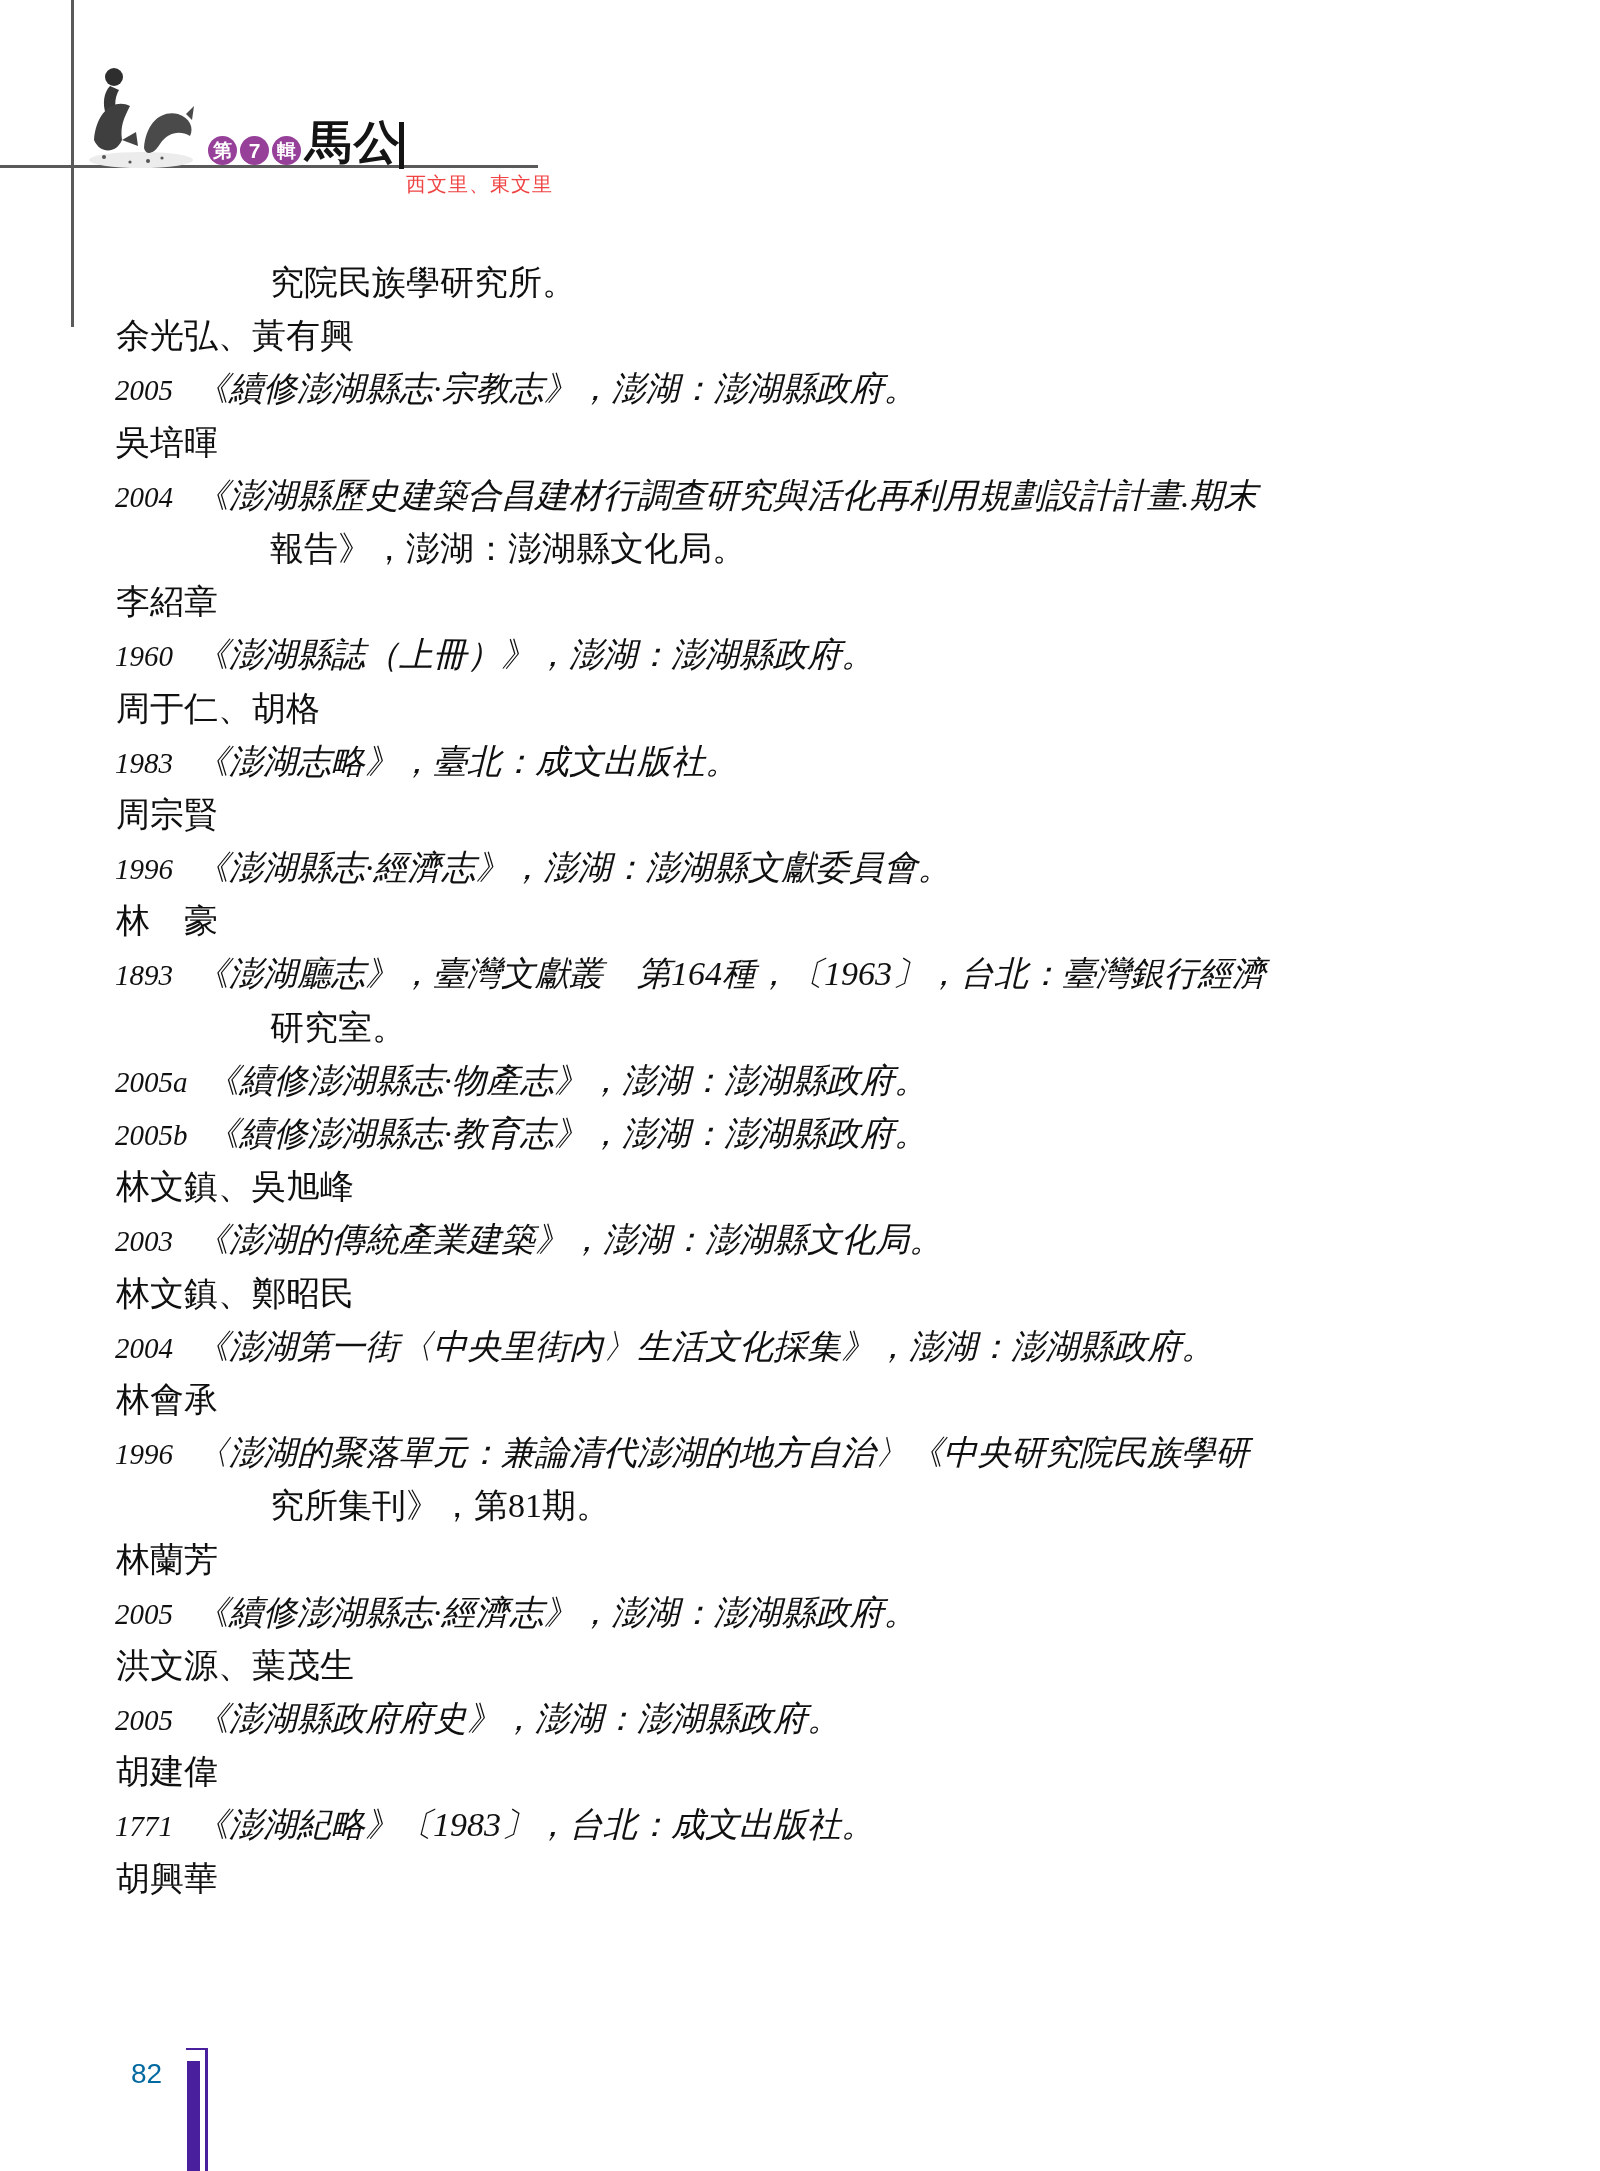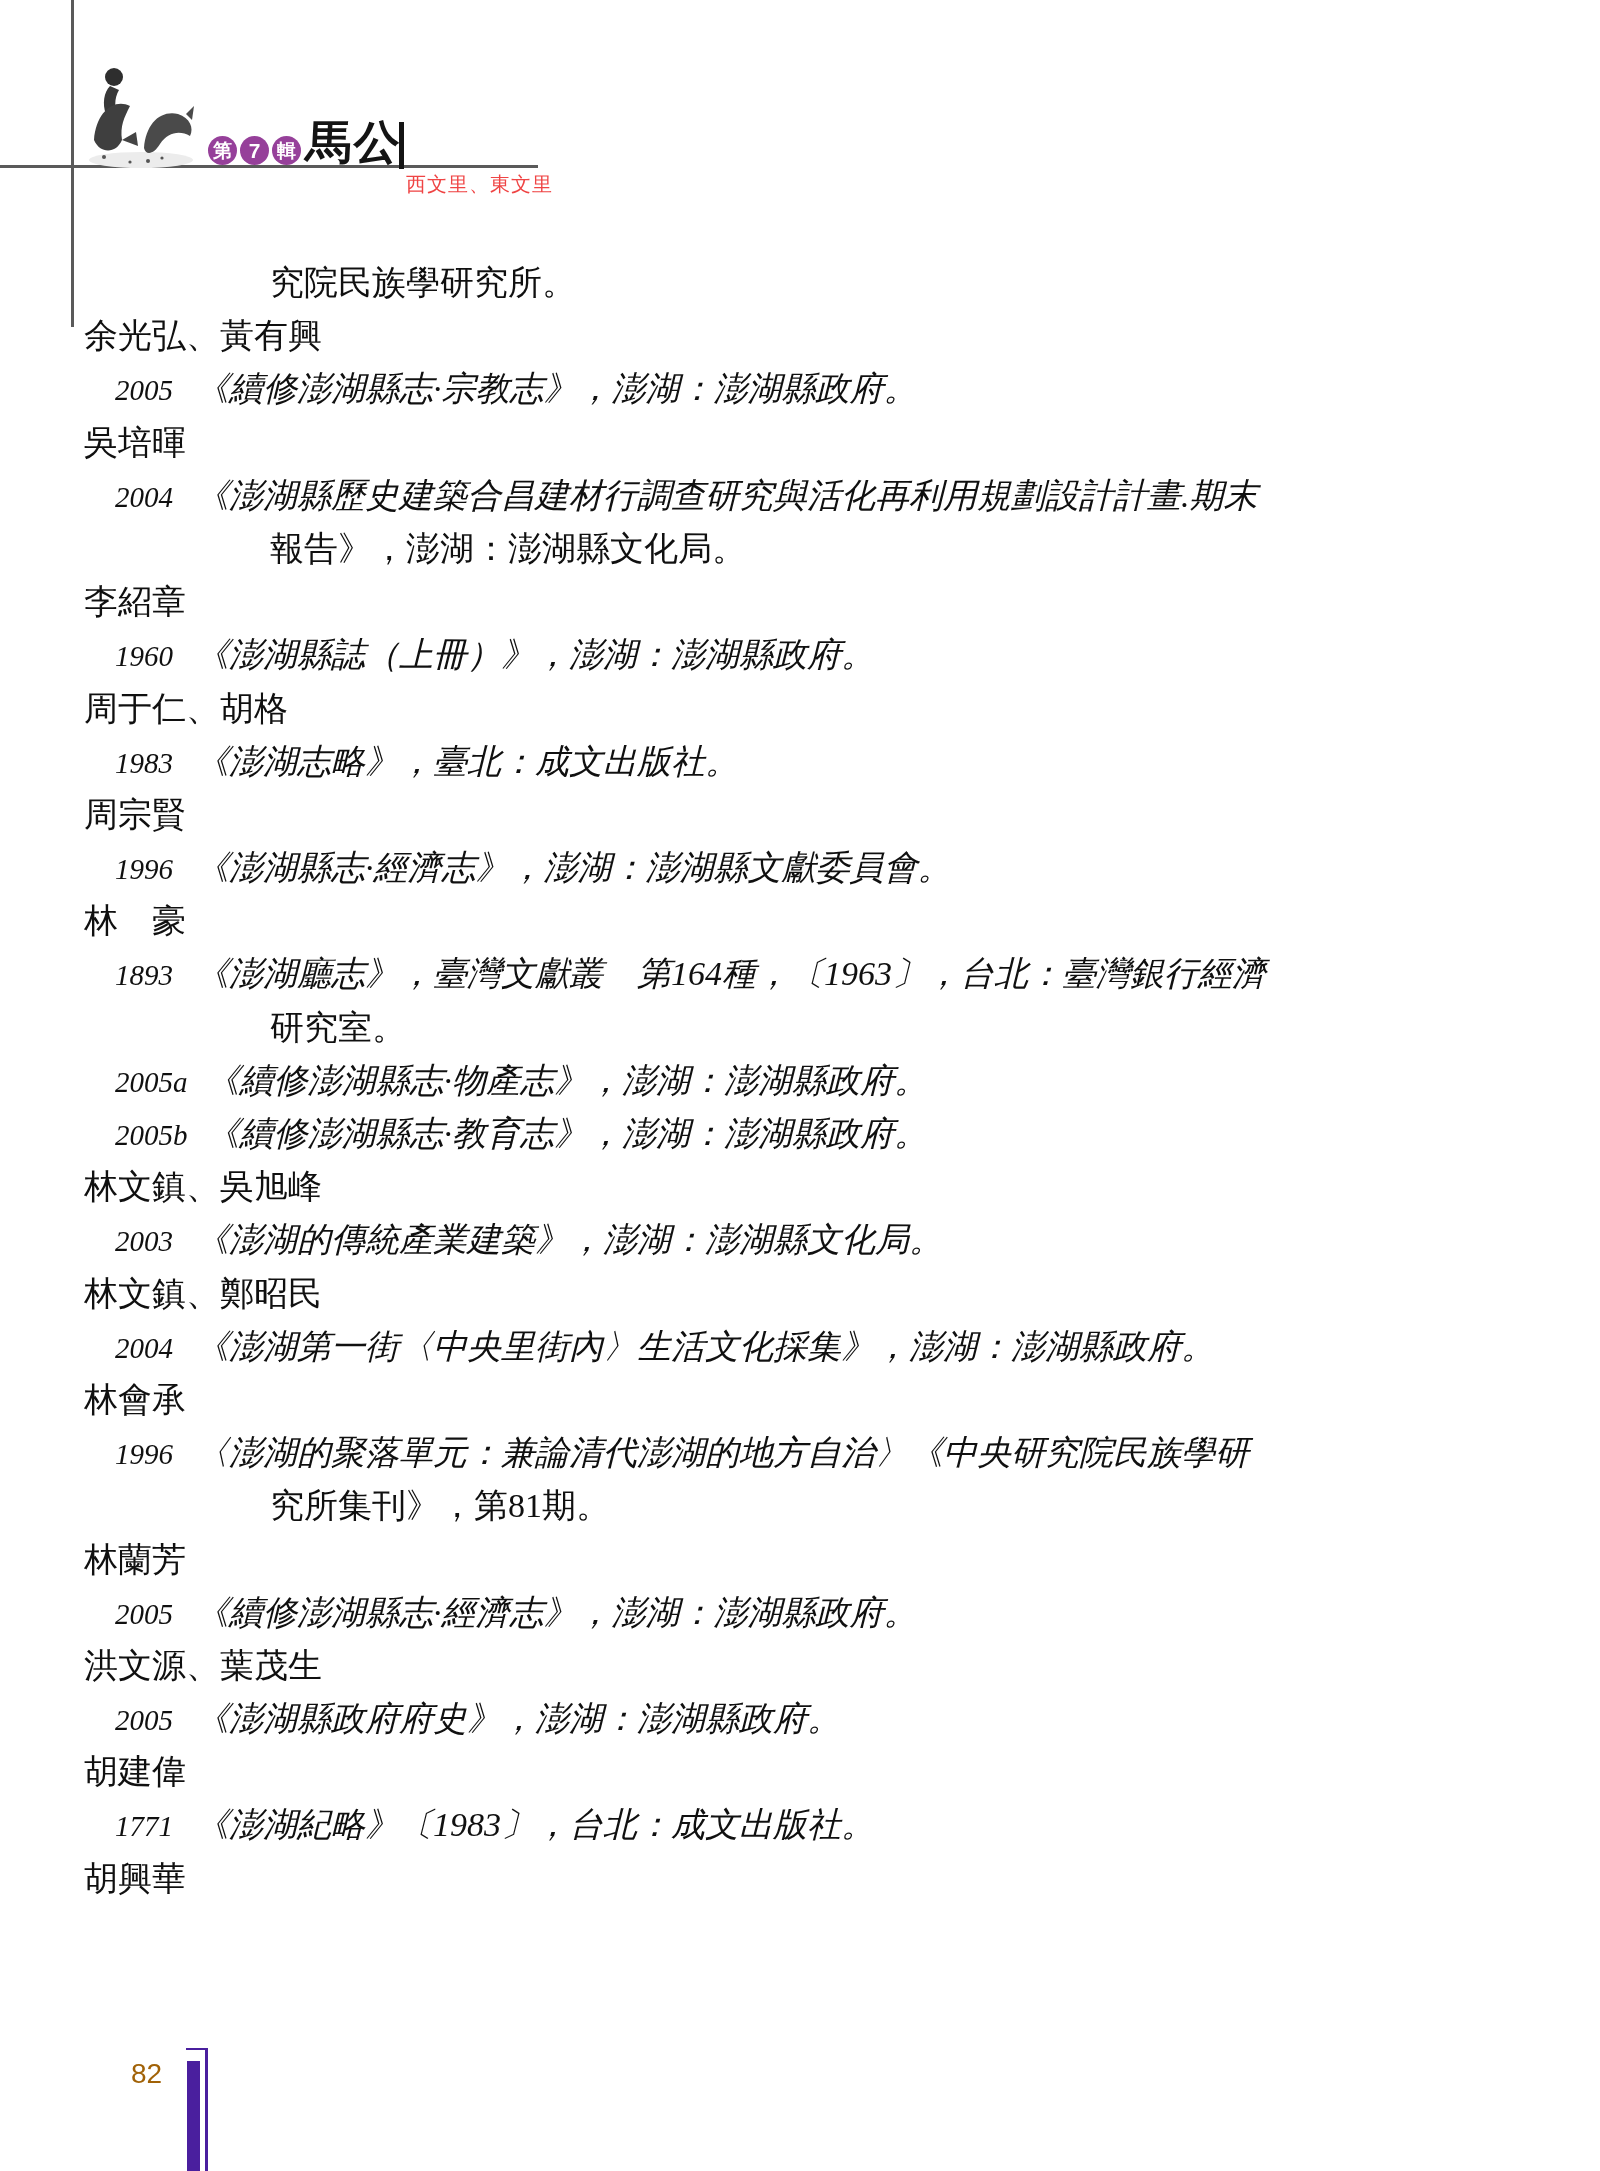--- a/index.html
+++ b/index.html
@@ -30,30 +30,30 @@
     transform:skewX(-3deg);white-space:nowrap;
   }
   .title-bar{position:absolute;left:399px;top:122px;width:5px;height:47px;background:#141414;}
   .subtitle{
     position:absolute;left:406px;top:171px;font-size:20px;color:#ef4444;
     letter-spacing:1px;white-space:nowrap;
   }
   
   .biblio{position:absolute;left:0;top:256px;width:1297px;}
   .line{height:53.2px;line-height:53.2px;font-size:34px;white-space:pre;}
-  .line.author{padding-left:84px;}
+  .line.author{padding-left:116px;}
   .line.continuation{padding-left:270px;}
   .line.entry{padding-left:115px;font-style:italic;}
   .year{
     display:inline-block;min-width:62px;margin-right:18px;
     font-family:"Liberation Serif",serif;font-size:29px;
   }
   
   .page-num{
-    position:absolute;left:131px;top:2058px;font-size:28px;color:#a16207;
+    position:absolute;left:131px;top:2058px;font-size:28px;color:#0369a1;
     font-family:"Liberation Sans","DejaVu Sans",sans-serif;
   }
   .acc-h{position:absolute;left:186px;top:2048px;width:22px;height:2px;background:var(--accent,#4a1f9e);}
   .acc-v{position:absolute;left:205px;top:2048px;width:3px;height:123px;background:var(--accent,#4a1f9e);}
   .acc-bar{position:absolute;left:187px;top:2061px;width:13px;height:110px;background:var(--accent,#4a1f9e);}
 </style>
 </head>
 <body>
 
 <div id="page" style="--accent: #4a1f9e; --badge: #96409a;">

